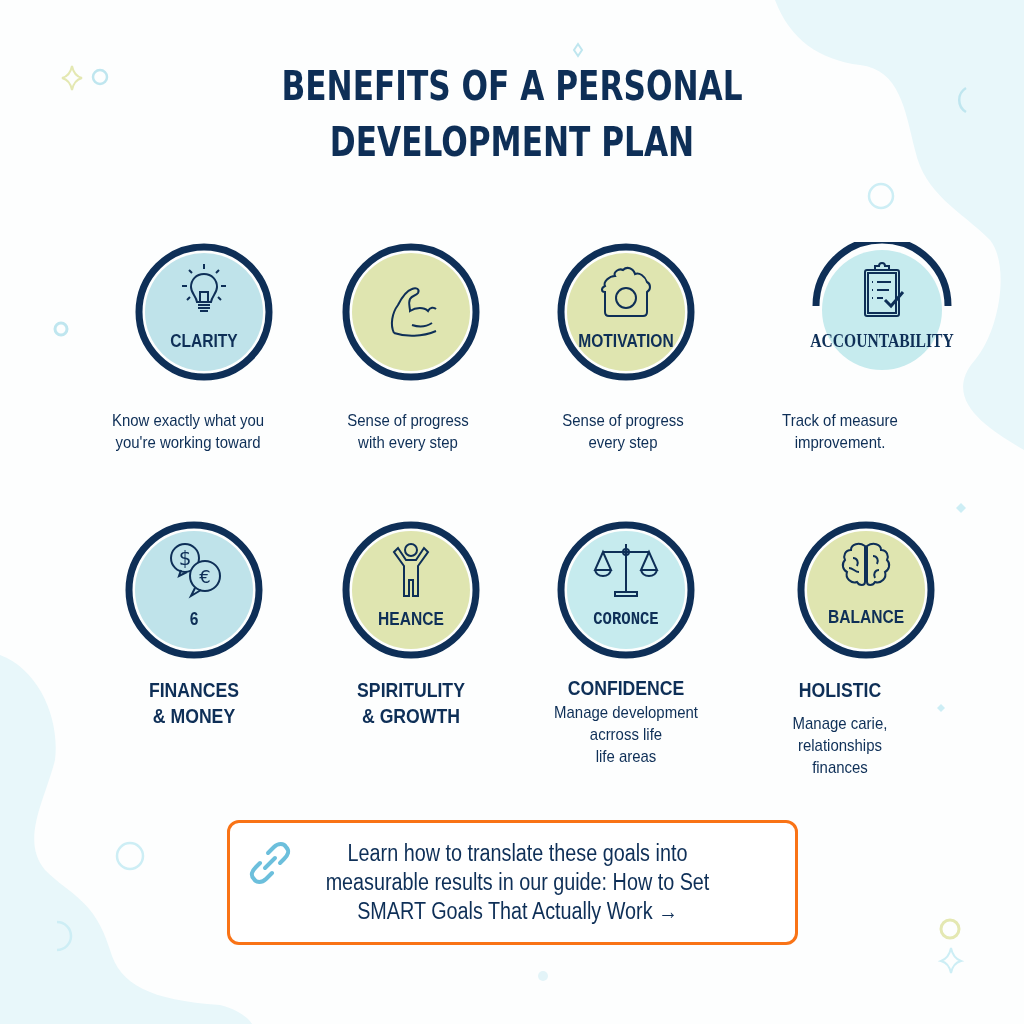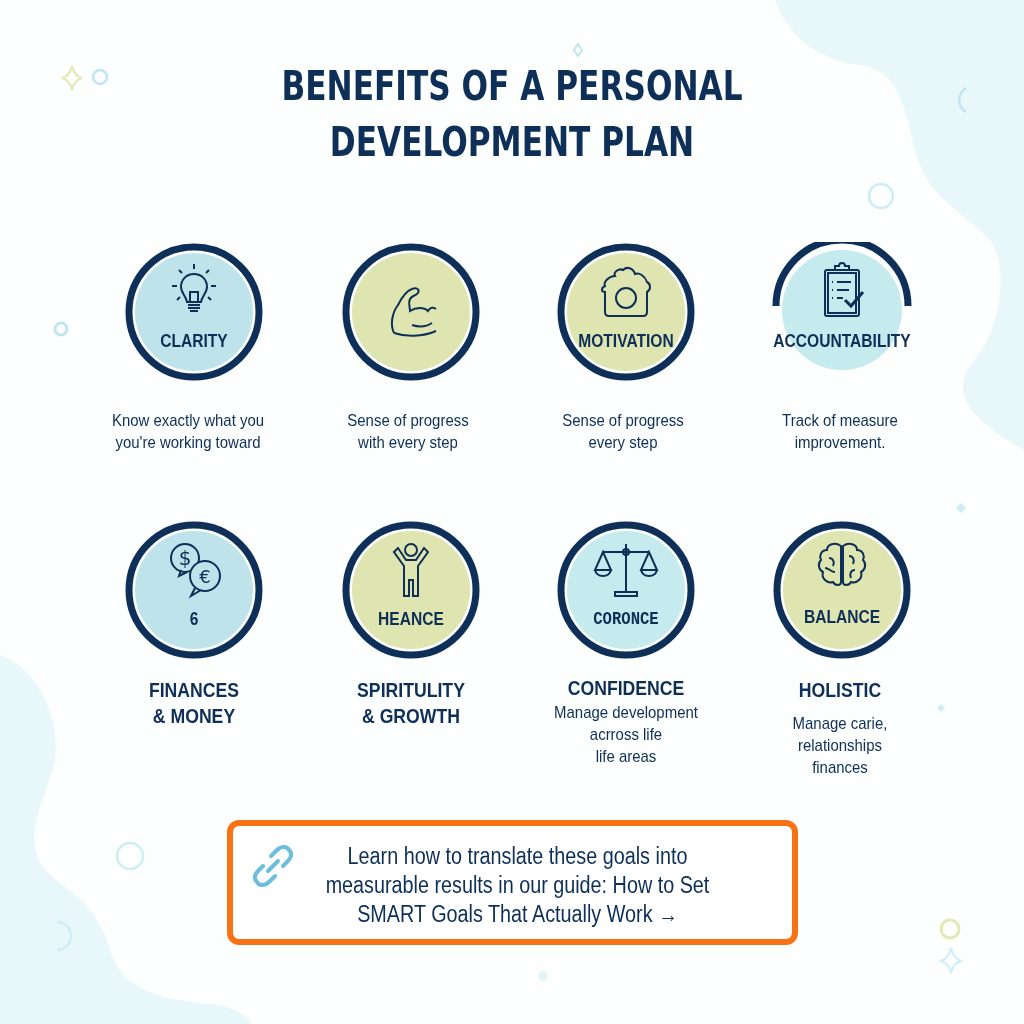--- a/index.html
+++ b/index.html
@@ -43,21 +43,21 @@
     transform: scaleX(0.88);
   }
   .heading {
     position: absolute; width: 220px; text-align: center;
     font-weight: bold; font-size: 21px; line-height: 26px;
     color: #0e2f57;
     transform: scaleX(0.84);
   }
   .cta {
     position: absolute; left: 227px; top: 820px; width: 571px; height: 125px;
-    border: 6px solid #f97316; border-radius: 12px;
+    border: 3px solid #f97316; border-radius: 12px;
     background: #ffffff;
     cursor: pointer;
   }
   .cta .link-icon { position: absolute; left: 18px; top: 18px; width: 44px; height: 44px; }
   .cta .cta-text {
     position: absolute; left: 40px; right: 30px; top: 16px;
     text-align: center;
     font-size: 23px; line-height: 29px;
     color: #0e2f57;
     transform: scaleX(0.86);
@@ -85,21 +85,21 @@
   <circle cx="950" cy="929" r="9" fill="none" stroke="#e4e8b2" stroke-width="3"></circle>
   <path d="M951,948 Q953,958 961,961 Q953,963 951,973 Q949,963 941,961 Q949,958 951,948 Z" fill="none" stroke="#cdeef5" stroke-width="2"></path>
   <circle cx="543" cy="976" r="5" fill="#e3f4f8"></circle>
 </svg>
 
 <h1 class="title">
   <span>BENEFITS OF A PERSONAL</span>
   <span>DEVELOPMENT PLAN</span>
 </h1>
 
-<div class="badge" style="left:124px;top:242px;">
+<div class="badge" style="left:134px;top:242px;">
   <svg class="ring" width="140" height="140" viewBox="0 0 140 140">
     <circle cx="70" cy="70" r="65" fill="none" stroke="#0e2f57" stroke-width="7"></circle>
     <circle cx="70" cy="70" r="59" fill="#bfe3ea"></circle>
   </svg>
   <svg class="icon" viewBox="0 0 70 62" fill="none" stroke="#0e2f57" stroke-width="2">
     <path d="M35,14 C27,14 22,20 22,27 C22,33 27,36 28,42 L42,42 C43,36 48,33 48,27 C48,20 43,14 35,14 Z"></path>
     <path d="M31,42 L31,32 L39,32 L39,42"></path>
     <path d="M29,45 L41,45 M29,48 L41,48 M31,51 L39,51"></path>
     <path d="M35,4 L35,9 M20,10 L23,13 M50,10 L47,13 M13,26 L18,26 M52,26 L57,26 M18,40 L21,37 M52,40 L49,37"></path>
   </svg>
@@ -136,21 +136,21 @@
     <path d="M14,32 L14,52 C14,55 16,56 18,56 L52,56 C55,56 56,55 56,52 L56,32 C60,30 60,24 56,22 C54,16 48,12 44,14 C42,8 36,6 32,10 C28,8 22,12 24,16 C18,16 12,22 14,26 C10,28 10,32 14,32 Z"></path>
     <circle cx="35" cy="38" r="10"></circle>
   </svg>
   <div class="label" style="top:88px;">MOTIVATION</div>
 </div>
 <div class="desc" style="left:513px;top:410px;">
   <div>Sense of progress</div>
   <div>every step</div>
 </div>
 
-<div class="badge" style="left:772px;top:242px;">
+<div class="badge" style="left:812px;top:242px;font-family:Liberation Serif, serif;">
   <svg class="ring" width="140" height="140" viewBox="0 0 140 140">
     <circle cx="70" cy="68" r="60" fill="#c6ebee"></circle>
     <path d="M4,64 A66,66 0 0 1 136,64" fill="none" stroke="#0e2f57" stroke-width="7"></path>
   </svg>
   <svg class="icon" viewBox="0 0 70 62" fill="none" stroke="#0e2f57" stroke-width="2">
     <rect x="18" y="10" width="34" height="46" rx="2"></rect>
     <rect x="21" y="13" width="28" height="40"></rect>
     <path d="M28,10 L28,6 L32,6 C32,2 38,2 38,6 L42,6 L42,10 Z"></path>
     <path d="M25,22 L26,22 M25,30 L26,30 M25,38 L26,38"></path>
     <path d="M30,22 L44,22 M30,30 L42,30 M30,38 L36,38"></path>
@@ -216,21 +216,21 @@
   </svg>
   <div class="label">CORONCE</div>
 </div>
 <div class="heading" style="left:516px;top:675px;">CONFIDENCE</div>
 <div class="desc" style="left:516px;top:702px;">
   <div>Manage development</div>
   <div>acrross life</div>
   <div>life areas</div>
 </div>
 
-<div class="badge" style="left:772px;top:520px;">
+<div class="badge" style="left:796px;top:520px;">
   <svg class="ring" width="140" height="140" viewBox="0 0 140 140">
     <circle cx="70" cy="70" r="65" fill="none" stroke="#0e2f57" stroke-width="7"></circle>
     <circle cx="70" cy="70" r="59" fill="#dfe5b0"></circle>
   </svg>
   <svg class="icon" viewBox="0 0 70 62" fill="none" stroke="#0e2f57" stroke-width="2">
     <path d="M34,8 C28,4 20,6 20,12 C14,12 12,18 14,22 C10,26 12,32 16,34 C14,40 20,46 26,44 C28,48 34,48 34,44 Z"></path>
     <path d="M36,8 C42,4 50,6 50,12 C56,12 58,18 56,22 C60,26 58,32 54,34 C56,40 50,46 44,44 C42,48 36,48 36,44 Z"></path>
     <path d="M22,20 C26,20 28,24 26,28 M18,30 C22,30 24,34 28,34 M42,18 C46,18 48,22 46,26 M48,32 C44,32 42,36 44,40"></path>
   </svg>
   <div class="label" style="top:86px;">BALANCE</div>

